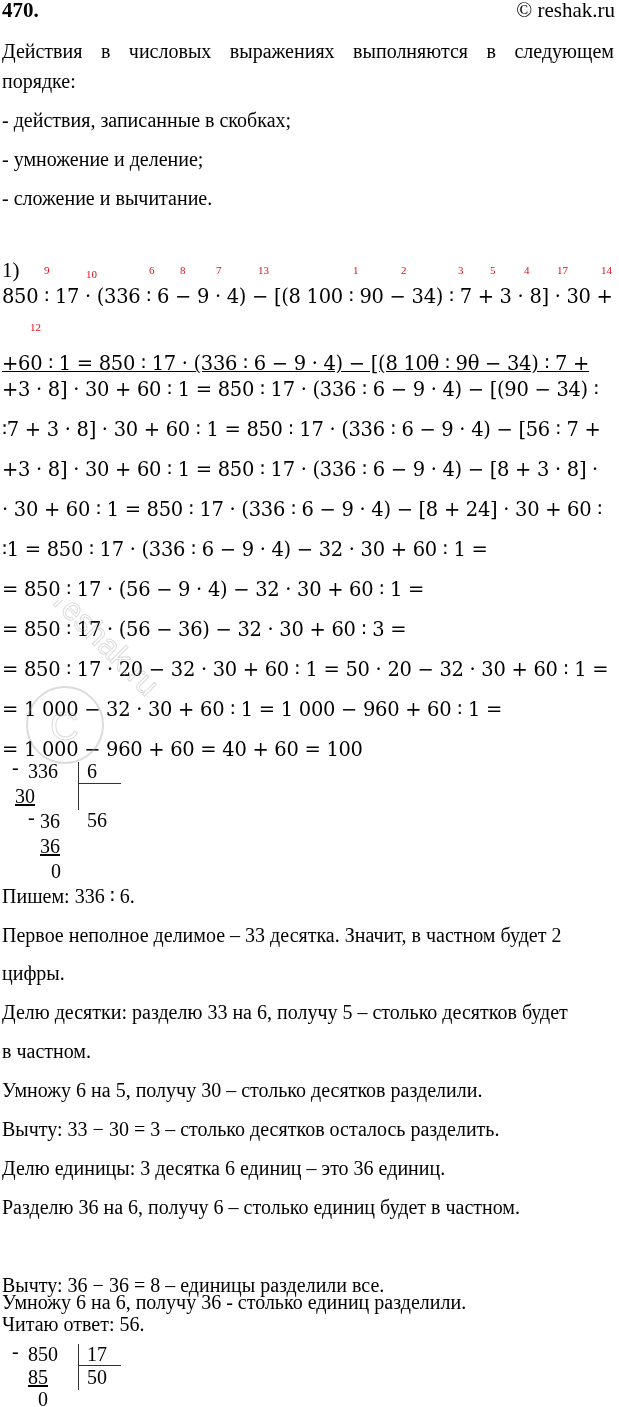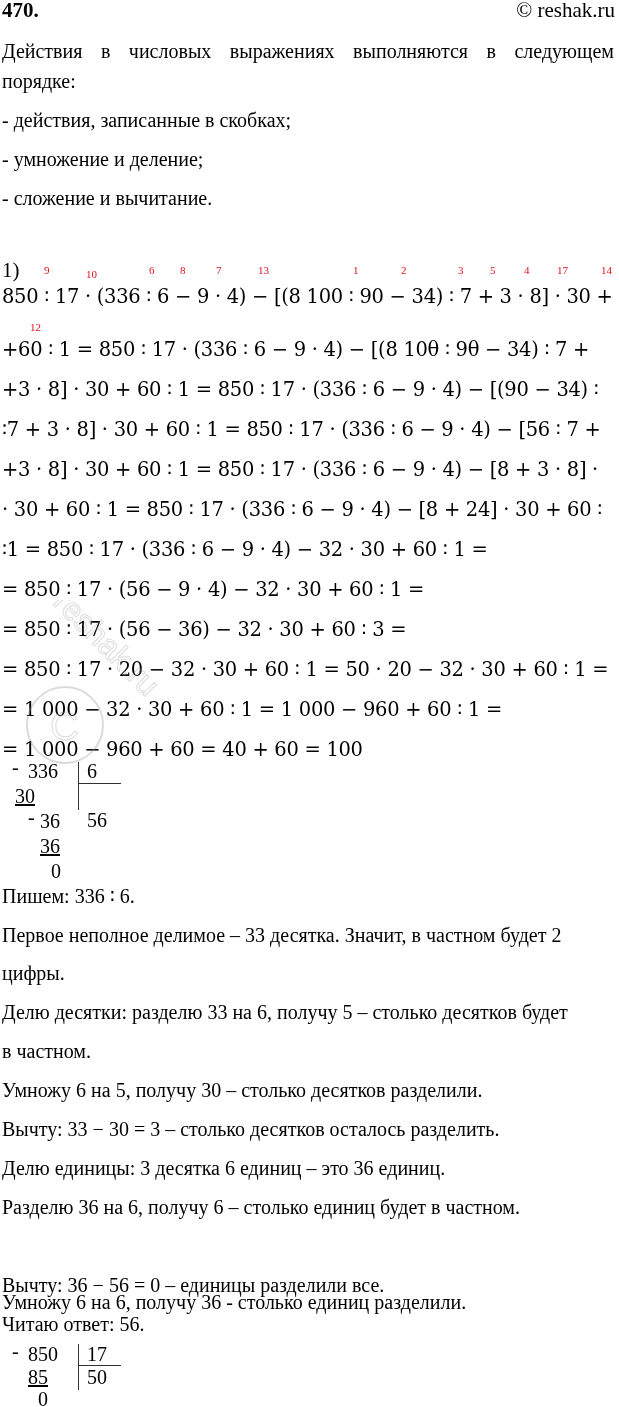--- a/index.html
+++ b/index.html
@@ -51,21 +51,21 @@
 <div class="abs red" style="top:264px;left:353px;">1</div>
 <div class="abs red" style="top:264px;left:401px;">2</div>
 <div class="abs red" style="top:264px;left:458px;">3</div>
 <div class="abs red" style="top:264px;left:490px;">5</div>
 <div class="abs red" style="top:264px;left:524px;">4</div>
 <div class="abs red" style="top:264px;left:557px;">17</div>
 <div class="abs red" style="top:264px;left:601px;">14</div>
 <div class="abs red" style="top:321px;left:30px;">12</div>
 
 <div class="abs math mline" style="top:285px;">850 ∶ 17 · (336 ∶ 6 − 9 · 4) − [(8 100 ∶ 90 − 34) ∶ 7 + 3 · 8] · 30 +</div>
-<div class="abs math mline" style="top:338px;">+60 ∶ 1 = 850 ∶ 17 · (336 ∶ 6 − 9 · 4) − [(8 10θ ∶ 9θ − 34) ∶ 7 +</div>
+<div class="abs math mline" style="top:352px;text-decoration:underline;">+60 ∶ 1 = 850 ∶ 17 · (336 ∶ 6 − 9 · 4) − [(8 10θ ∶ 9θ − 34) ∶ 7 +</div>
 <div class="abs math mline" style="top:378px;">+3 · 8] · 30 + 60 ∶ 1 = 850 ∶ 17 · (336 ∶ 6 − 9 · 4) − [(90 − 34) ∶</div>
 <div class="abs math mline" style="top:418px;">∶7 + 3 · 8] · 30 + 60 ∶ 1 = 850 ∶ 17 · (336 ∶ 6 − 9 · 4) − [56 ∶ 7 +</div>
 <div class="abs math mline" style="top:458px;">+3 · 8] · 30 + 60 ∶ 1 = 850 ∶ 17 · (336 ∶ 6 − 9 · 4) − [8 + 3 · 8] ·</div>
 <div class="abs math mline" style="top:498px;">· 30 + 60 ∶ 1 = 850 ∶ 17 · (336 ∶ 6 − 9 · 4) − [8 + 24] · 30 + 60 ∶</div>
 <div class="abs math mline" style="top:538px;">∶1 = 850 ∶ 17 · (336 ∶ 6 − 9 · 4) − 32 · 30 + 60 ∶ 1 =</div>
 <div class="abs math mline" style="top:578px;">= 850 ∶ 17 · (56 − 9 · 4) − 32 · 30 + 60 ∶ 1 =</div>
 <div class="abs math mline" style="top:618px;">= 850 ∶ 17 · (56 − 36) − 32 · 30 + 60 ∶ 3 =</div>
 <div class="abs math mline" style="top:658px;">= 850 ∶ 17 · 20 − 32 · 30 + 60 ∶ 1 = 50 · 20 − 32 · 30 + 60 ∶ 1 =</div>
 <div class="abs math mline" style="top:698px;">= 1 000 − 32 · 30 + 60 ∶ 1 = 1 000 − 960 + 60 ∶ 1 =</div>
 <div class="abs math mline" style="top:738px;">= 1 000 − 960 + 60 = 40 + 60 = 100</div>
@@ -93,21 +93,21 @@
 <div class="abs serif ptext" style="top:884px;">Пишем:  336 ∶ 6.</div>
 <div class="abs serif ptext" style="top:924px;">Первое неполное делимое – 33 десятка. Значит, в частном будет 2</div>
 <div class="abs serif ptext" style="top:962px;">цифры.</div>
 <div class="abs serif ptext" style="top:1001px;">Делю десятки: разделю 33 на 6, получу 5 – столько десятков будет</div>
 <div class="abs serif ptext" style="top:1040px;">в частном.</div>
 <div class="abs serif ptext" style="top:1079px;">Умножу 6 на 5, получу 30 – столько десятков разделили.</div>
 <div class="abs serif ptext" style="top:1118px;">Вычту:  33 − 30 = 3 – столько десятков осталось разделить.</div>
 <div class="abs serif ptext" style="top:1157px;">Делю единицы: 3 десятка 6 единиц – это 36 единиц.</div>
 <div class="abs serif ptext" style="top:1196px;">Разделю 36 на 6, получу 6 – столько единиц будет в частном.</div>
 <div class="abs serif ptext" style="top:1291px;">Умножу 6 на 6, получу 36 - столько единиц разделили.</div>
-<div class="abs serif ptext" style="top:1274px;">Вычту:  36 − 56 = 0 – единицы разделили все.</div>
+<div class="abs serif ptext" style="top:1274px;">Вычту:  36 − 36 = 8 – единицы разделили все.</div>
 <div class="abs serif ptext" style="top:1313px;">Читаю ответ: 56.</div>
 
 <div class="div-block" style="left:0;top:1342px;width:200px;height:70px;">
   <span style="left:12px;top:-2px;">-</span>
   <span style="left:28px;top:1px;">850</span>
   <span style="left:87px;top:1px;">17</span>
   <span class="ul" style="left:28px;top:24px;">85</span>
   <span style="left:87px;top:24px;">50</span>
   <span style="left:38px;top:46px;">0</span>
   <div class="vline" style="left:78px;top:2px;height:46px;"></div>

